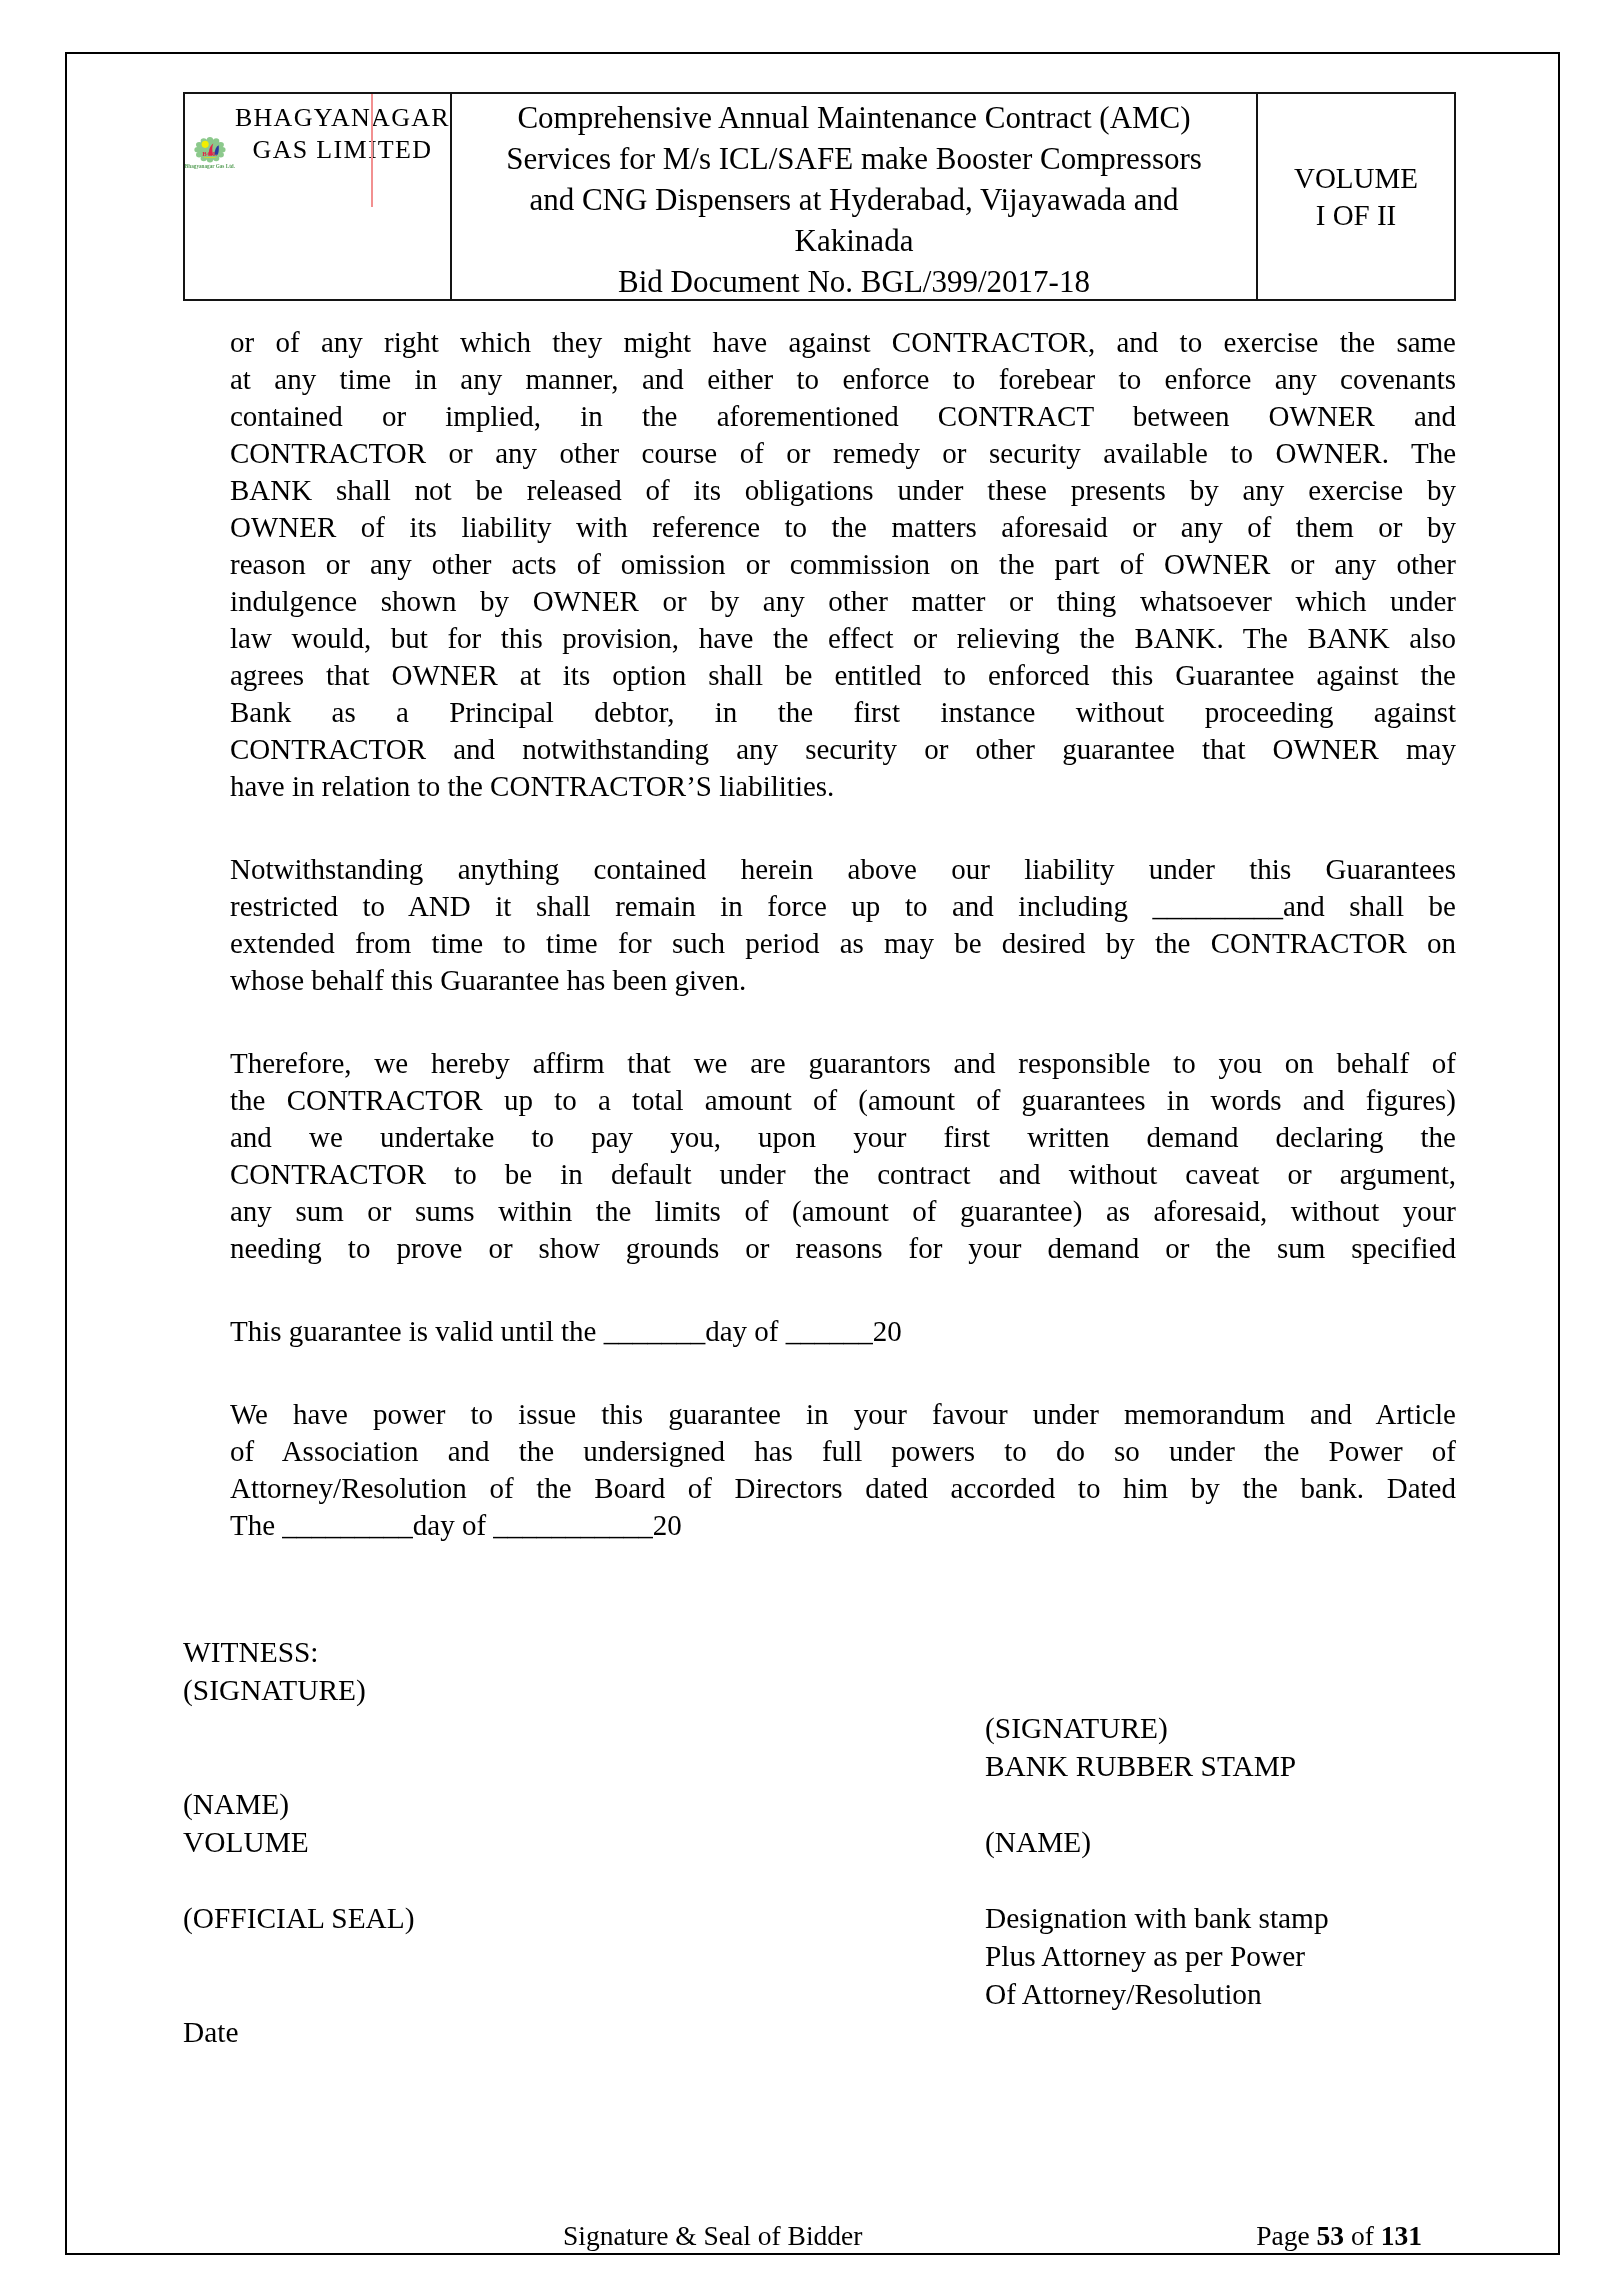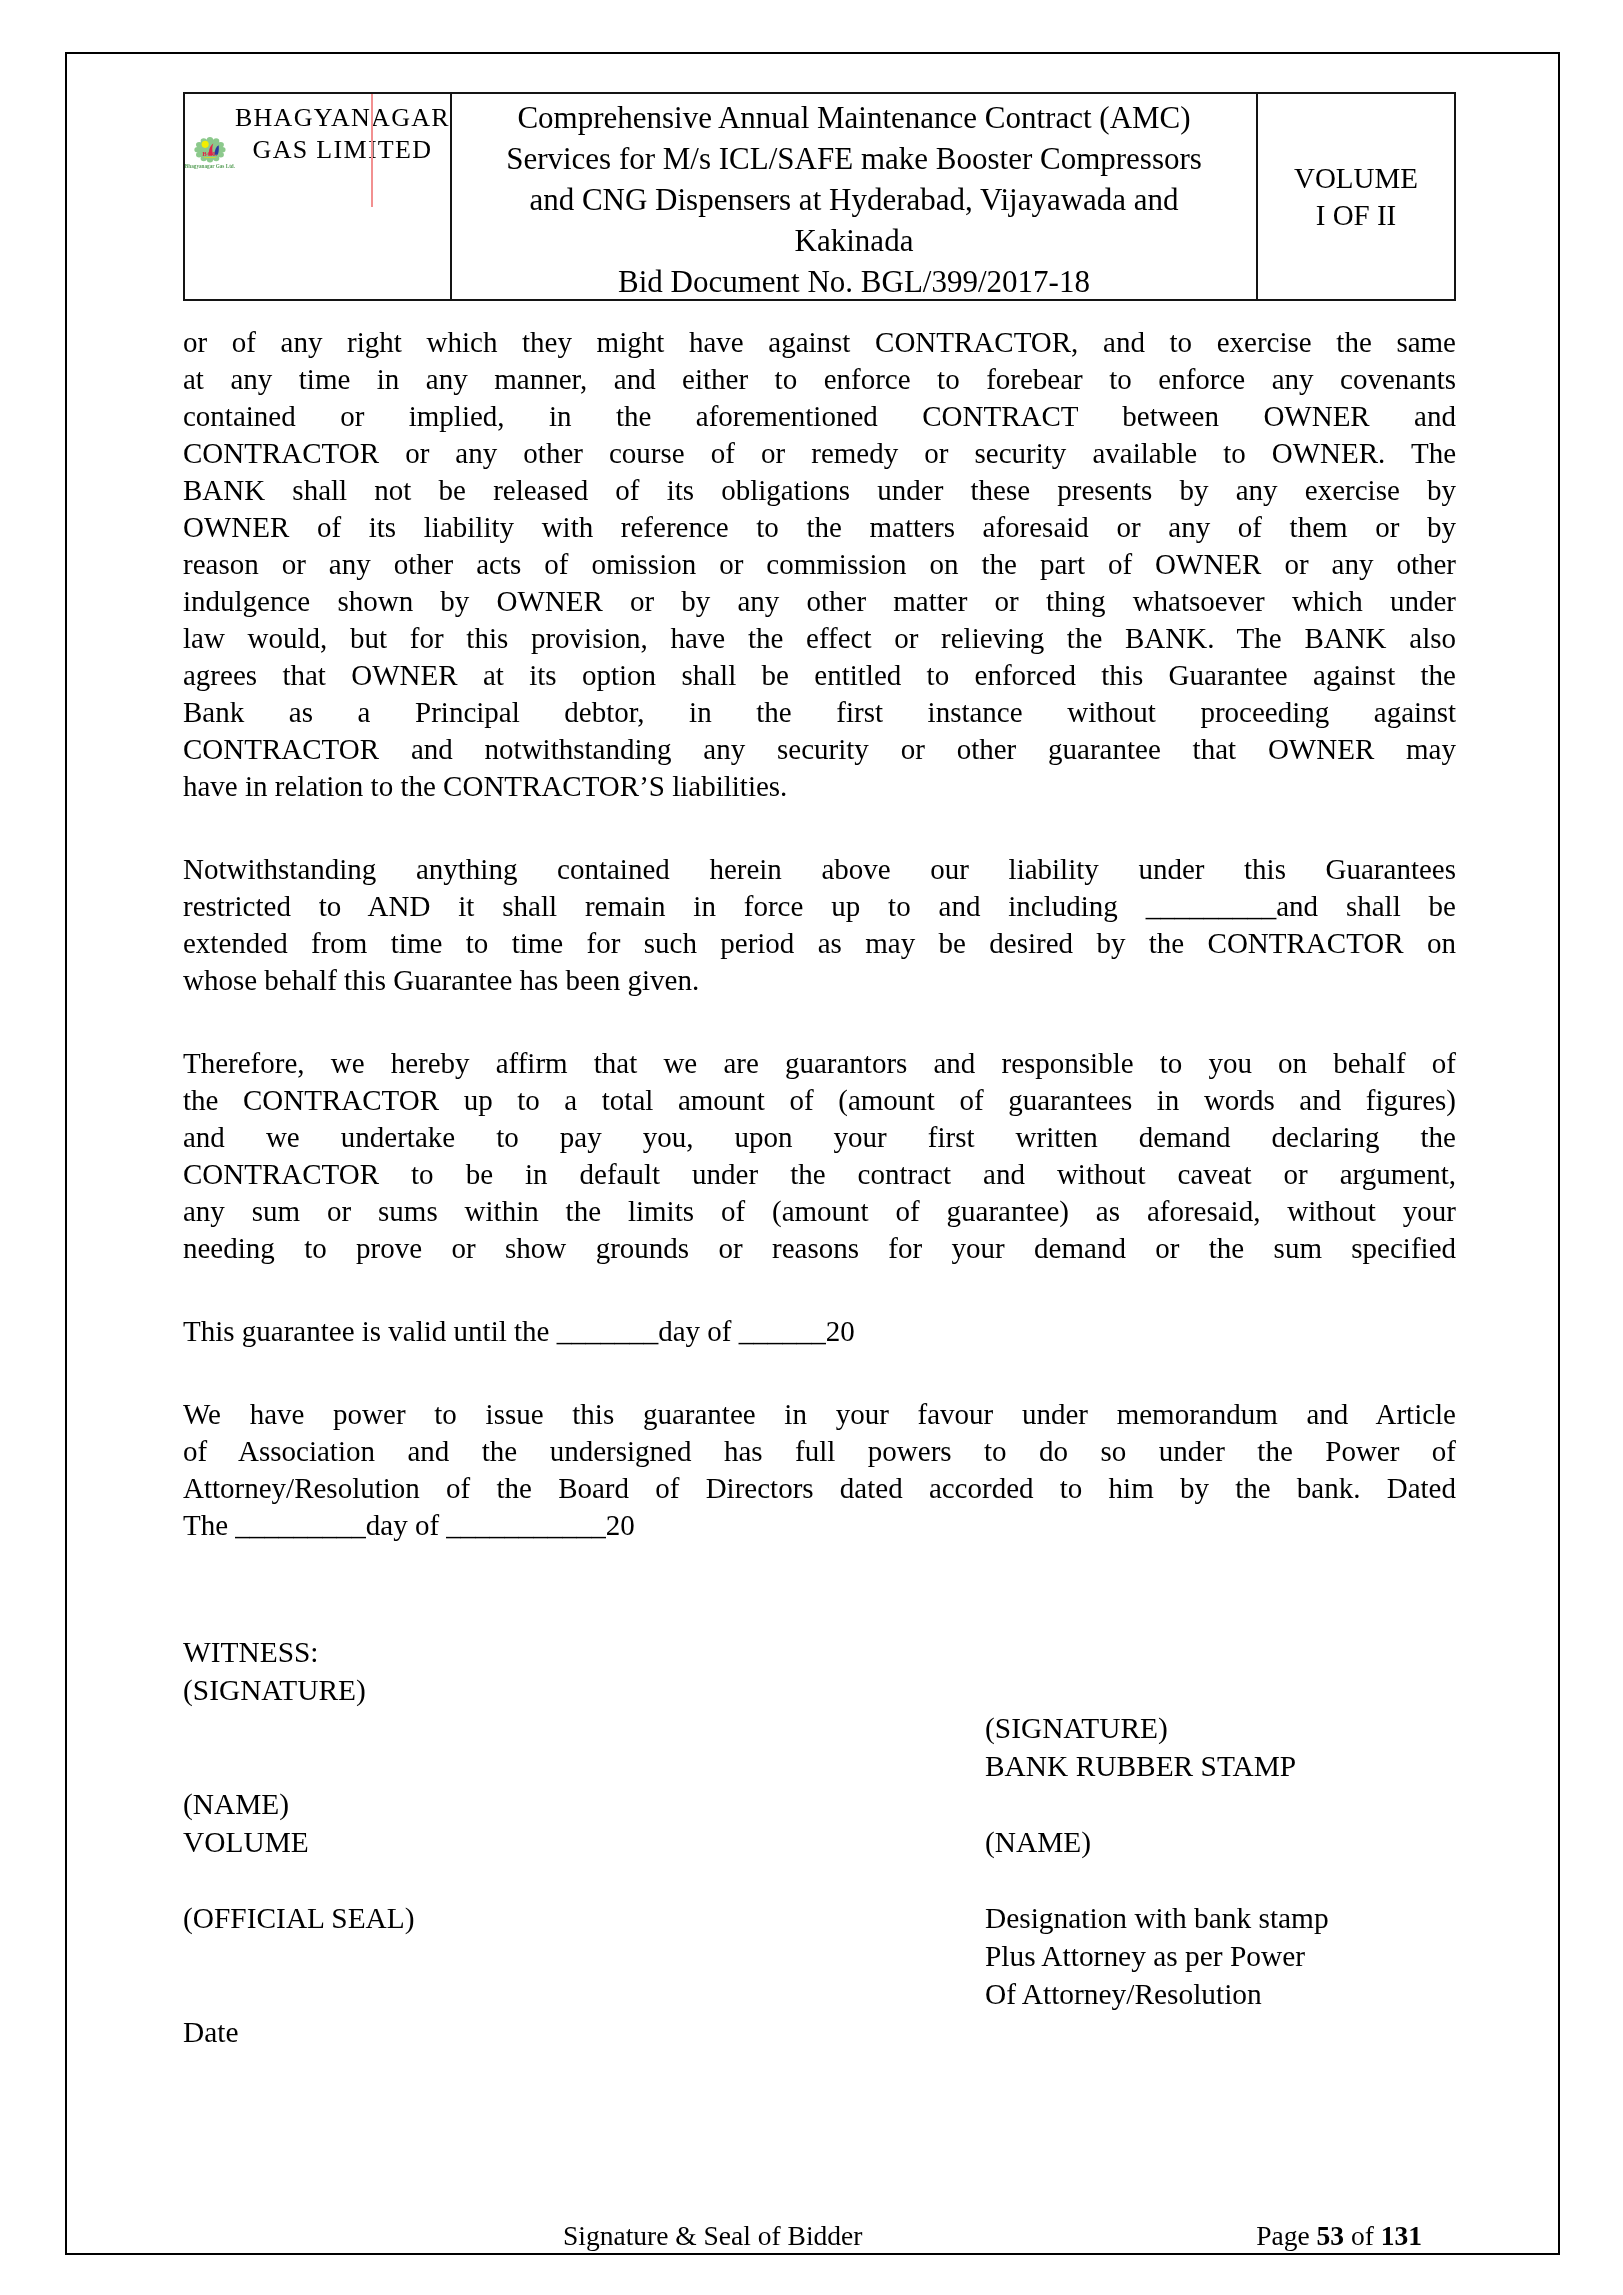--- a/index.html
+++ b/index.html
@@ -61,21 +61,21 @@
     font-size:29px; line-height:37px;
     text-align:center;
   }
   
   .body-text {
     position:absolute; left:183px; top:324px;
     width:1273px;
     font-size:29px; line-height:37px;
   }
   .para { margin:0 0 46px 0; }
-  .line { text-align:justify; }
+  .line { text-align:justify;margin-left:47px; }
   .line.jl { text-align-last:justify; }
   
   .sig-block {
     position:absolute; left:183px; top:1633px;
     width:1273px;
     font-size:29.4px; line-height:38px;
   }
   .sig-row { position:relative; height:38px; }
   .sig-left  { position:absolute; left:0; white-space:pre; }
   .sig-right { position:absolute; left:802px; white-space:pre; }

